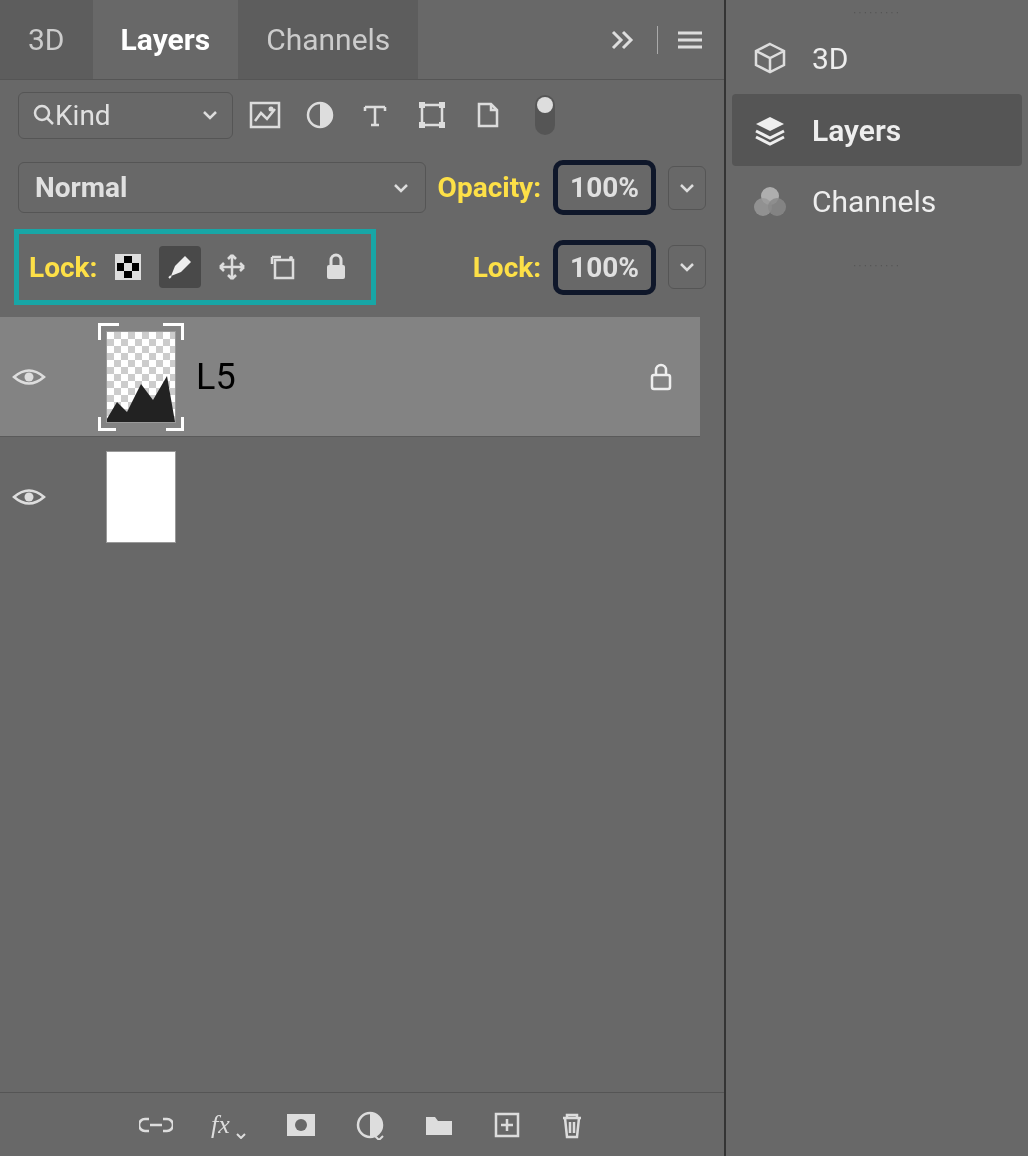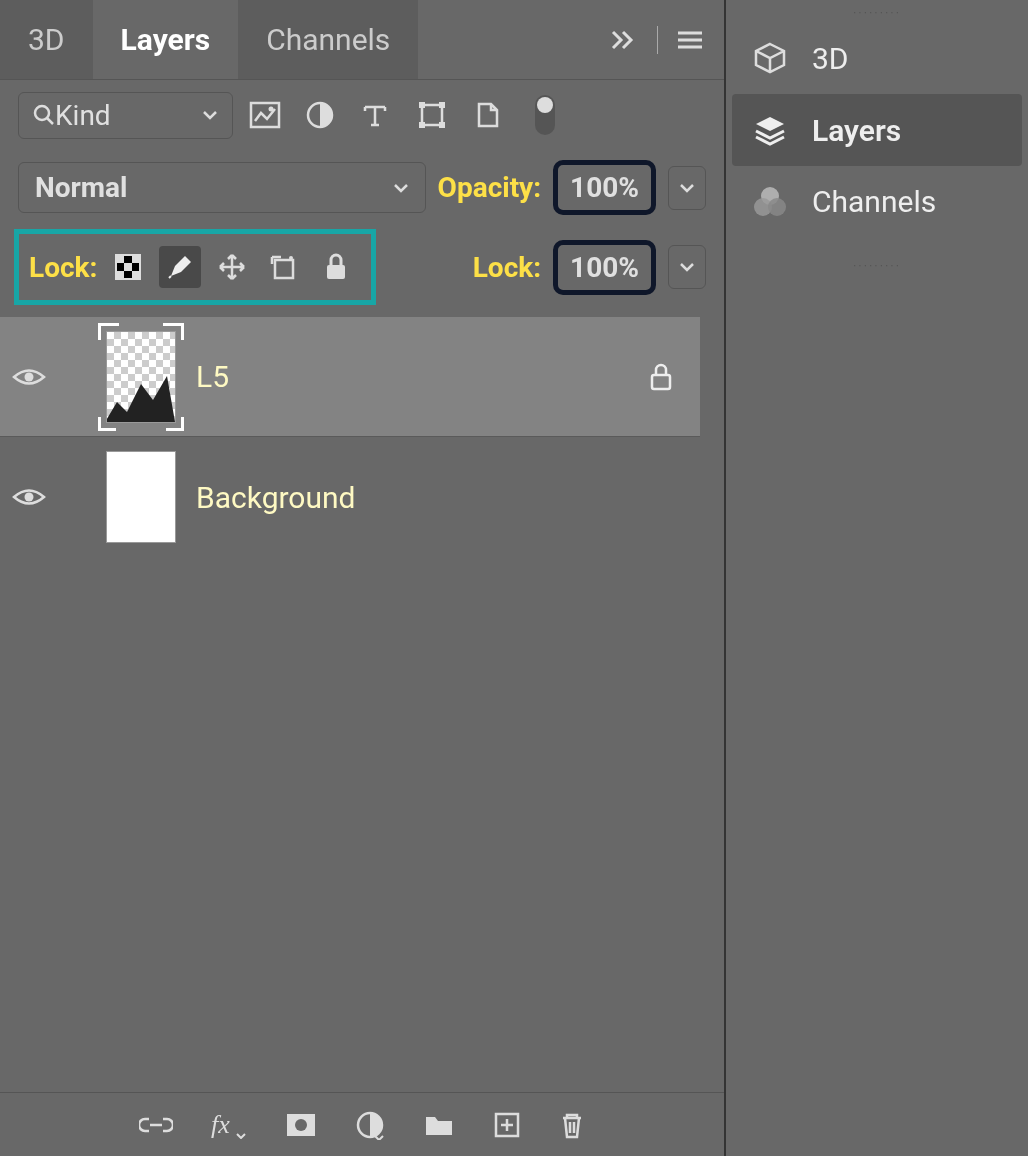--- a/index.html
+++ b/index.html
@@ -192,21 +192,21 @@
     background-image:
       linear-gradient(45deg, #ccc 25%, transparent 25%, transparent 75%, #ccc 75%),
       linear-gradient(45deg, #ccc 25%, transparent 25%, transparent 75%, #ccc 75%);
     background-size: 14px 14px;
     background-position: 0 0, 7px 7px;
     position: relative;
     overflow: hidden;
   }
   .thumb.solid { background: #fff; background-image: none; }
   .thumb .shape { position: absolute; }
-  .layer-name { color: #fef9c3; font-size: 30px; }
+  .layer-name { color: #000000; font-size: 36px; }
   .row-spacer { flex: 1; }
   .row-lock { color: #eee; margin-right: 14px; }
 
   
   .footer {
     height: 64px;
     display: flex;
     align-items: center;
     justify-content: center;
     gap: 38px;
@@ -417,21 +417,20 @@
     <div class="layer-row" style="border-bottom:none">
       <div class="eye">
           <svg width="34" height="22" viewBox="0 0 34 22">
             <path d="M2 11 Q17 -2 32 11 Q17 24 2 11 Z" stroke="#ddd" stroke-width="2.5" fill="none"></path>
             <circle cx="17" cy="11" r="4.5" fill="#ddd"></circle>
           </svg>
         </div>
       <div class="thumb-wrap">
           <div class="thumb solid"></div>
         </div>
-      <span class="layer-name">Background</span>
     </div>
 
   </div>
 
   <div class="footer">
     <div class="ficon">
         <svg width="34" height="20" viewBox="0 0 34 20">
           <path d="M10 4 H6 A6 6 0 0 0 6 16 H10 M24 4 H28 A6 6 0 0 1 28 16 H24 M11 10 H23" stroke="#ddd" stroke-width="2.5" fill="none"></path>
         </svg>
       </div>

